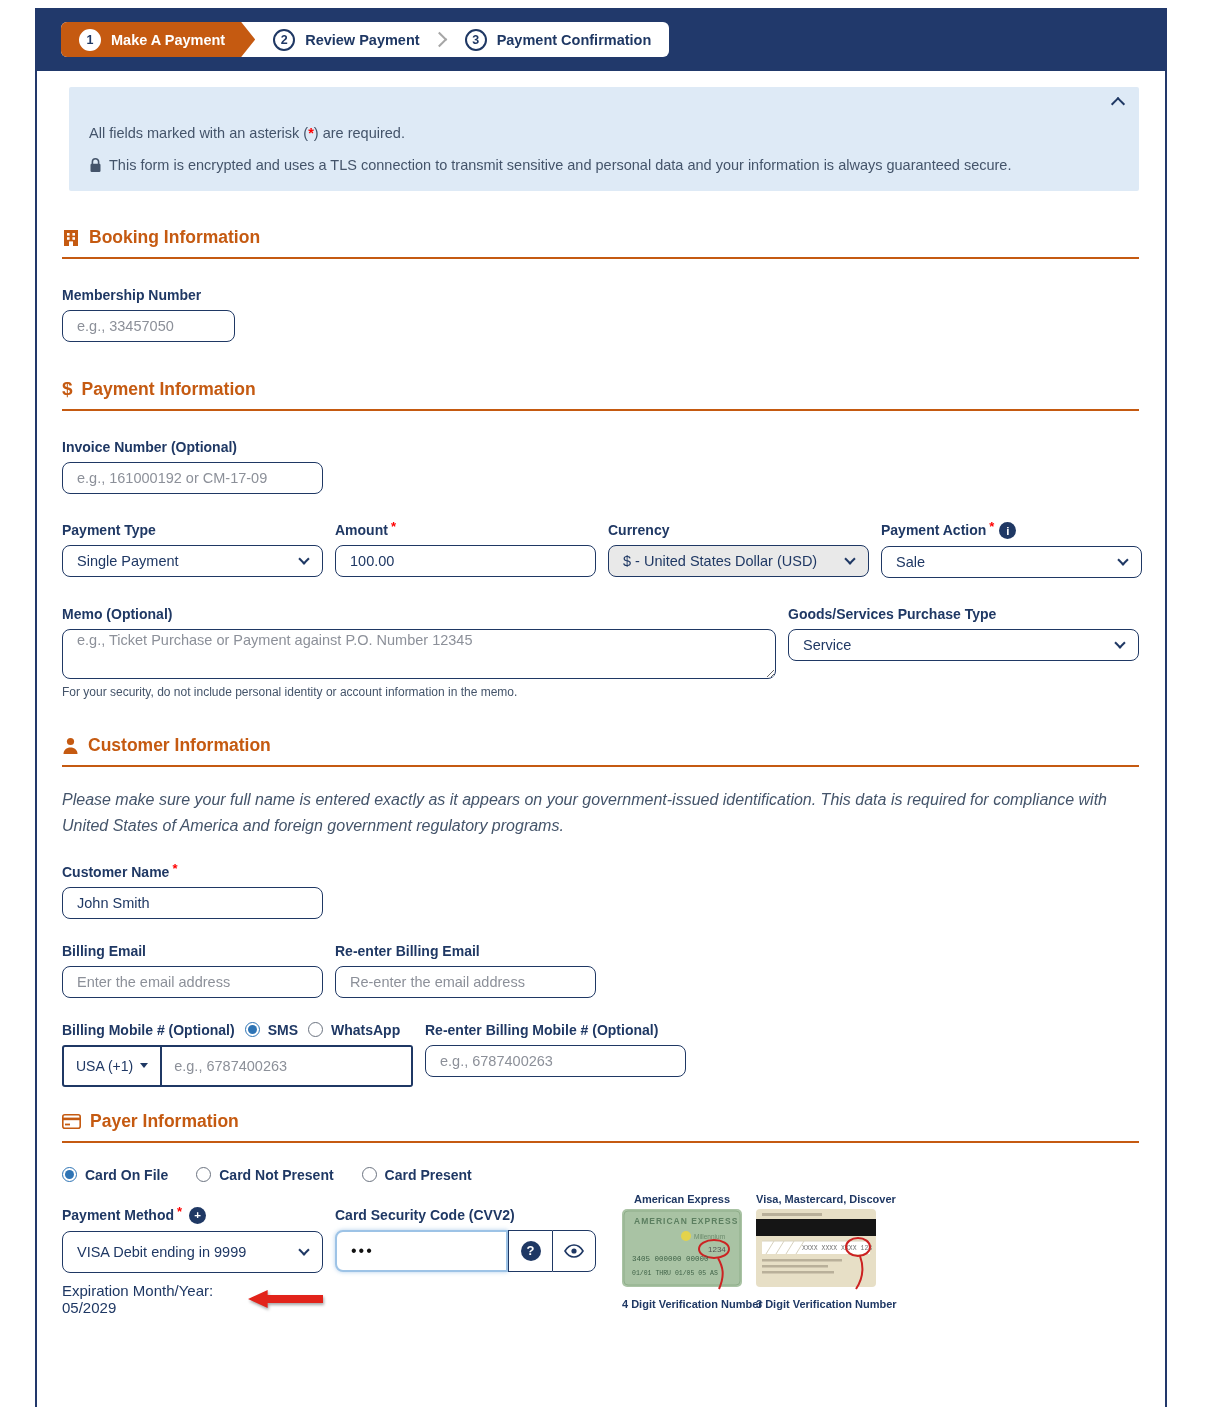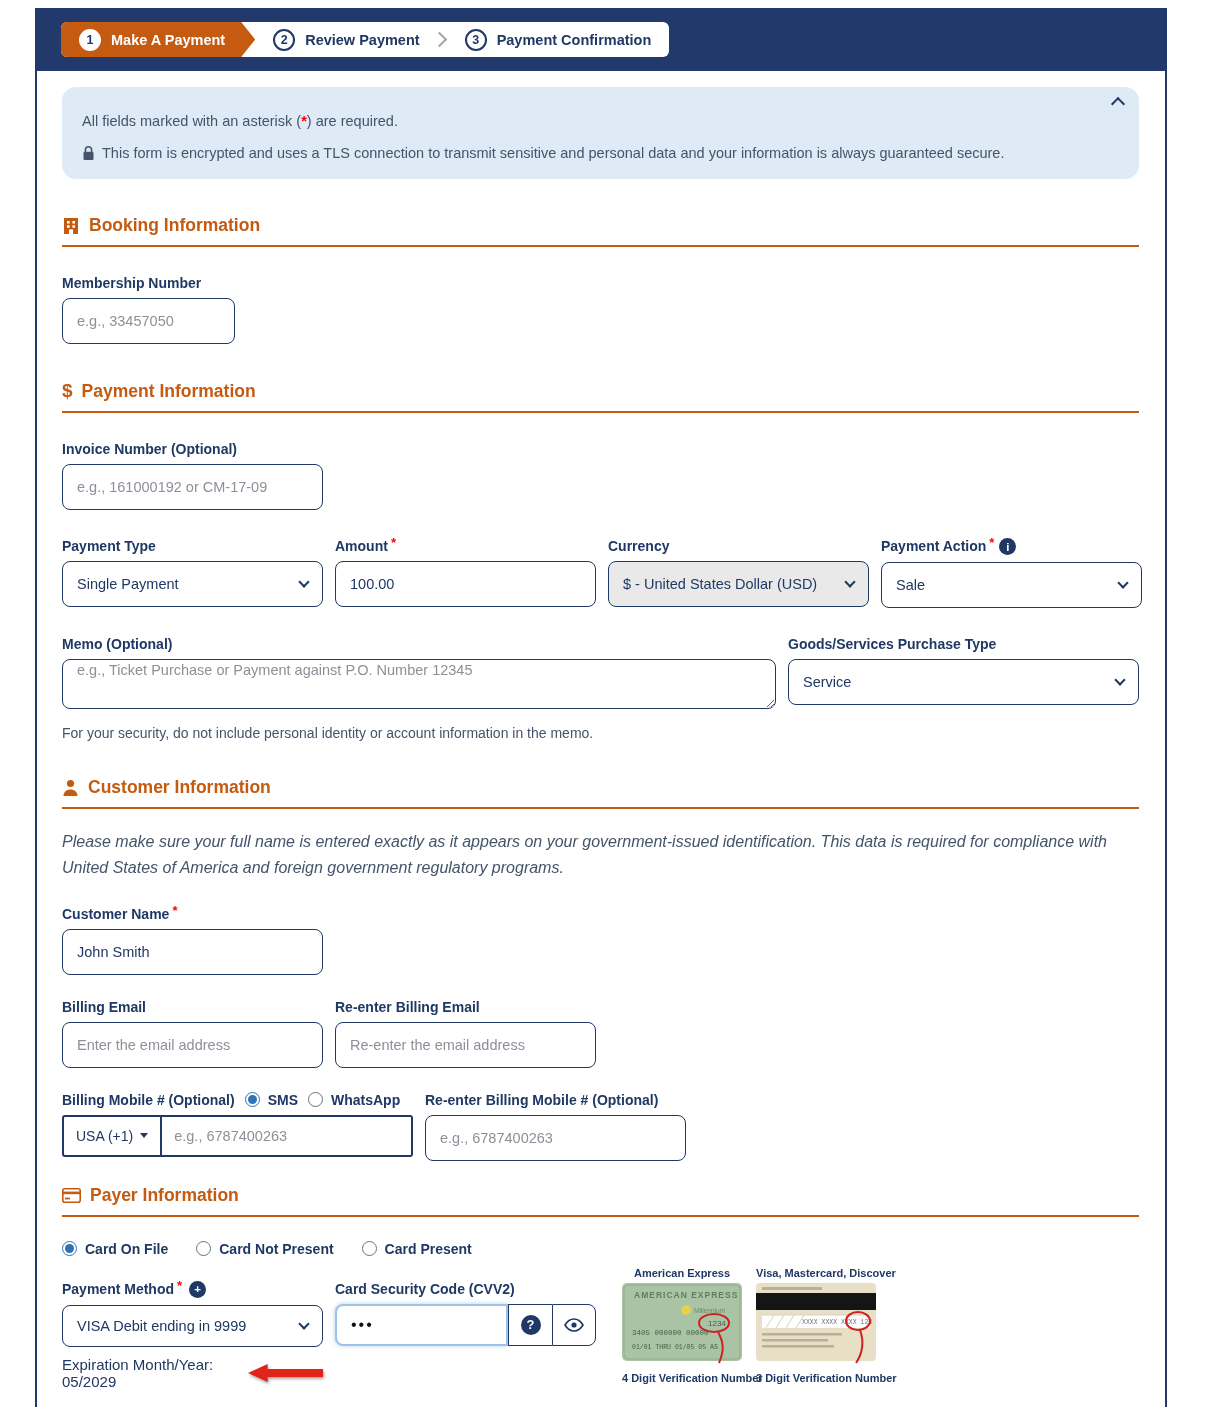--- a/index.html
+++ b/index.html
@@ -14,42 +14,42 @@
   .topbar{background:#21396B;padding:14px 24px;height:63px;}
   .stepper{display:flex;align-items:stretch;background:#fff;border-radius:6px;overflow:hidden;width:fit-content;height:35px;}
   .step{display:flex;align-items:center;gap:10px;padding:0 18px;font-size:14.5px;font-weight:bold;color:var(--navy);cursor:pointer;}
   .step .num{width:22px;height:22px;border-radius:50%;border:2px solid var(--navy);display:flex;align-items:center;justify-content:center;font-size:12.5px;font-weight:bold;color:var(--navy);background:#fff;flex:0 0 auto;}
   .step.active{background:var(--orange);color:#fff;clip-path:polygon(0 0,calc(100% - 14px) 0,100% 50%,calc(100% - 14px) 100%,0 100%);padding-right:30px;}
   .step.active .num{border-color:#fff;color:var(--navy);}
   .chev-sep{width:11px;height:11px;border-right:2px solid #A6A6A6;border-top:2px solid #A6A6A6;transform:rotate(45deg);align-self:center;margin:0 2px 0 -4px;}
   
   .content{padding:16px 26px 30px 25px;}
   
-  .notice{background:var(--infobg);border-radius:14px;padding:12px 20px 18px 20px;position:relative;font-size:14.5px;color:var(--body);}
+  .notice{background:var(--infobg);border-radius:2px;padding:24px 20px 18px 20px;position:relative;font-size:14.5px;color:var(--body);margin-left:7px;}
   .notice .line1{margin-top:14px;}
   .notice .line2{margin-top:16px;display:flex;align-items:center;gap:7px;}
   .notice .collapse{position:absolute;top:12px;right:16px;width:10px;height:10px;border-left:2.5px solid var(--navy);border-top:2.5px solid var(--navy);transform:rotate(45deg);cursor:pointer;}
   .ast{color:var(--red);font-weight:bold;}
   
   .section-head{display:flex;align-items:center;gap:9px;margin-top:36px;color:var(--orange);font-size:17.5px;font-weight:bold;border-bottom:2px solid var(--orange);padding-bottom:9px;}
   .section-head svg{flex:0 0 auto;}
   .dollar{font-size:19px;font-weight:bold;}
   
   .lbl{font-size:14px;font-weight:bold;color:var(--navy);margin-bottom:7px;display:flex;align-items:flex-start;gap:3px;}
   .sup{color:var(--red);font-weight:bold;font-size:13px;line-height:10px;}
-  .field{height:46px;border:1px solid var(--navy);border-radius:8px;background:#fff;font-size:14.5px;color:var(--navy);padding:0 14px;width:100%;font-family:"Liberation Sans",sans-serif;}
+  .field{height:32px;border:1px solid var(--navy);border-radius:8px;background:#fff;font-size:14.5px;color:var(--navy);padding:0 14px;width:100%;font-family:"Liberation Sans",sans-serif;}
   input.field::placeholder,textarea.field::placeholder{color:var(--ph);}
   .select{display:flex;align-items:center;justify-content:space-between;cursor:pointer;}
   .select .val{white-space:nowrap;overflow:hidden;}
   .chev-down{width:8px;height:8px;border-right:2px solid var(--navy);border-bottom:2px solid var(--navy);transform:rotate(45deg);margin-top:-4px;flex:0 0 auto;}
   .select.disabled{background:var(--disabled);cursor:default;}
   .row{display:flex;gap:12px;}
   .col261{width:261px;flex:0 0 auto;}
   .mt28{margin-top:28px;} .mt24{margin-top:24px;}
-  .help{font-size:14px;color:var(--body);margin-top:12px;}
+  .help{font-size:12px;color:var(--body);margin-top:2px;}
   textarea.field{height:50px;resize:both;padding-top:2px;width:714px;}
   .note-italic{font-style:italic;font-size:16px;color:var(--body);margin-top:20px;line-height:1.65;max-width:1080px;}
   
   .radio-row{display:flex;align-items:center;gap:8px;}
   .radio{width:15px;height:15px;border-radius:50%;border:1.5px solid #6b7380;background:#fff;display:inline-block;position:relative;cursor:pointer;flex:0 0 auto;}
   .radio.sel{border-color:var(--radio);}
   .radio.sel::after{content:"";position:absolute;inset:2px;border-radius:50%;background:var(--radio);}
   .radio-lbl{font-size:14px;font-weight:bold;color:var(--navy);}
   
   .phone-group{display:flex;width:351px;border:2px solid var(--navy);border-radius:3px;height:42px;overflow:hidden;background:#fff;}

